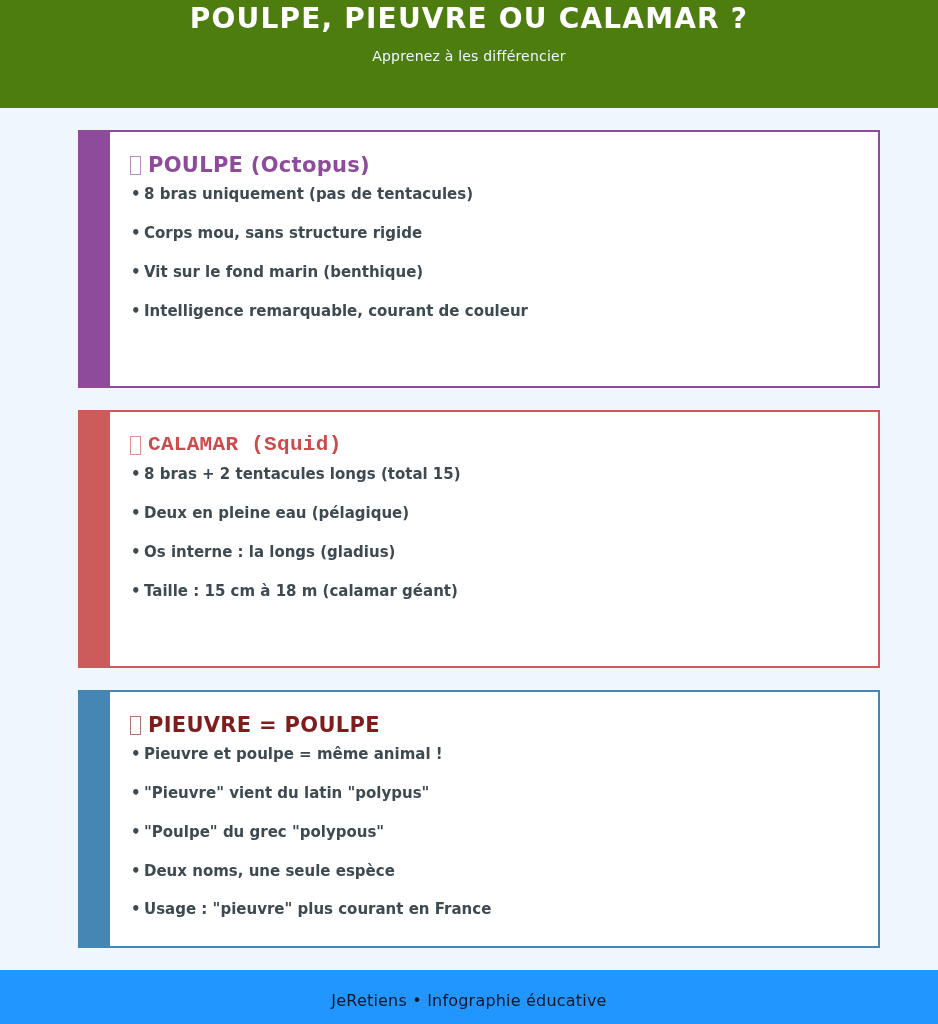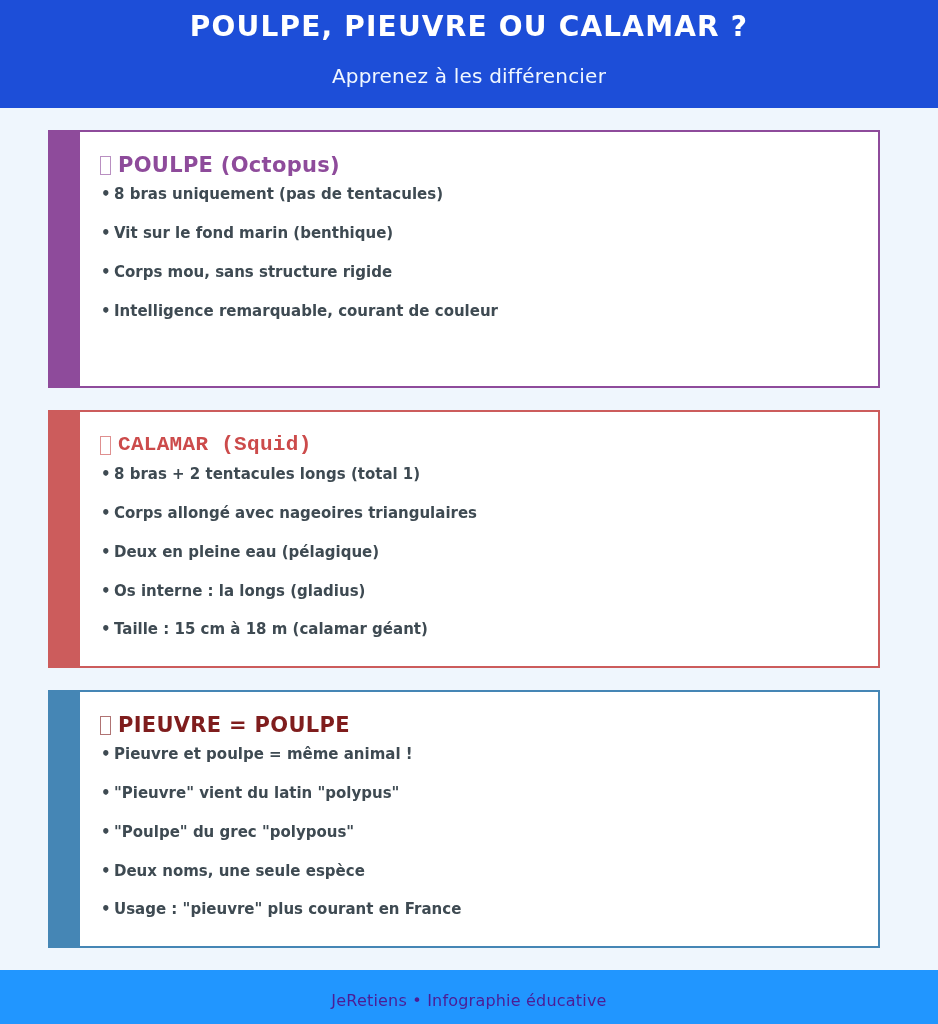--- a/index.html
+++ b/index.html
@@ -18,53 +18,52 @@
     position: relative;
     width: 938px;
     height: 1024px;
     display: flex;
     flex-direction: column;
     background: #eff6fd;
   }
 
   
   .header {
-    background: #1d4ed8;
+    background: #4d7c0f;
     height: 108px;
     flex: 0 0 108px;
     display: flex;
     flex-direction: column;
     align-items: center;
-    justify-content: center;
     box-sizing: border-box;
     padding-top: 4px;
   }
   .header-title {
     color: #ffffff;
     font-size: 28px;
     font-weight: bold;
     letter-spacing: 1.2px;
     line-height: 1.1;
     margin: 0 0 10px 0;
     text-align: center;
     font-family: "DejaVu Sans", "Liberation Sans", sans-serif;
   }
   .header-subtitle {
     color: #f0f7ff;
-    font-size: 20px;
+    font-size: 14px;
     font-weight: normal;
     letter-spacing: 0.2px;
     text-align: center;
-    margin: 12px;
+    margin: 3px;
   }
 
   
   .main {
     flex: 1 1 auto;
-    padding: 22px 58px 0 48px;
+    padding: 22px 58px 0 78px;
     box-sizing: border-box;
     display: flex;
     flex-direction: column;
     gap: 22px;
   }
 
   .card {
     display: flex;
     flex-direction: row;
     align-items: stretch;
@@ -147,21 +146,21 @@
   .footer {
     flex: 0 0 60px;
     height: 60px;
     background: #2196ff;
     display: flex;
     align-items: center;
     justify-content: center;
     margin-top: 22px;
   }
   .footer-text {
-    color: #4c1d95;
+    color: #0f172a;
     font-size: 16px;
     letter-spacing: 0.2px;
   }
 </style>
 </head>
 <body>
 
 <div class="page">
 
   <header class="header">
@@ -173,37 +172,36 @@
 
     <section class="card theme-purple">
       <div class="card-accent"></div>
       <div class="card-body">
         <h2 class="card-heading">
           <span class="heading-glyph"></span>
           <span>POULPE (Octopus)</span>
         </h2>
         <ul class="bullet-list">
           <li class="bullet-item">8 bras uniquement (pas de tentacules)</li>
+          <li class="bullet-item">Corps mou, sans structure rigide</li>
           <li class="bullet-item">Vit sur le fond marin (benthique)</li>
-          <li class="bullet-item">Corps mou, sans structure rigide</li>
           <li class="bullet-item">Intelligence remarquable, courant de couleur</li>
         </ul>
       </div>
     </section>
 
     <section class="card theme-red">
       <div class="card-accent"></div>
       <div class="card-body">
         <h2 class="card-heading">
           <span class="heading-glyph"></span>
           <span>CALAMAR (Squid)</span>
         </h2>
         <ul class="bullet-list">
-          <li class="bullet-item">8 bras + 2 tentacules longs (total 1)</li>
-          <li class="bullet-item">Corps allongé avec nageoires triangulaires</li>
+          <li class="bullet-item">8 bras + 2 tentacules longs (total 15)</li>
           <li class="bullet-item">Deux en pleine eau (pélagique)</li>
           <li class="bullet-item">Os interne : la longs (gladius)</li>
           <li class="bullet-item">Taille : 15 cm à 18 m (calamar géant)</li>
         </ul>
       </div>
     </section>
 
     <section class="card theme-blue">
       <div class="card-accent"></div>
       <div class="card-body">

